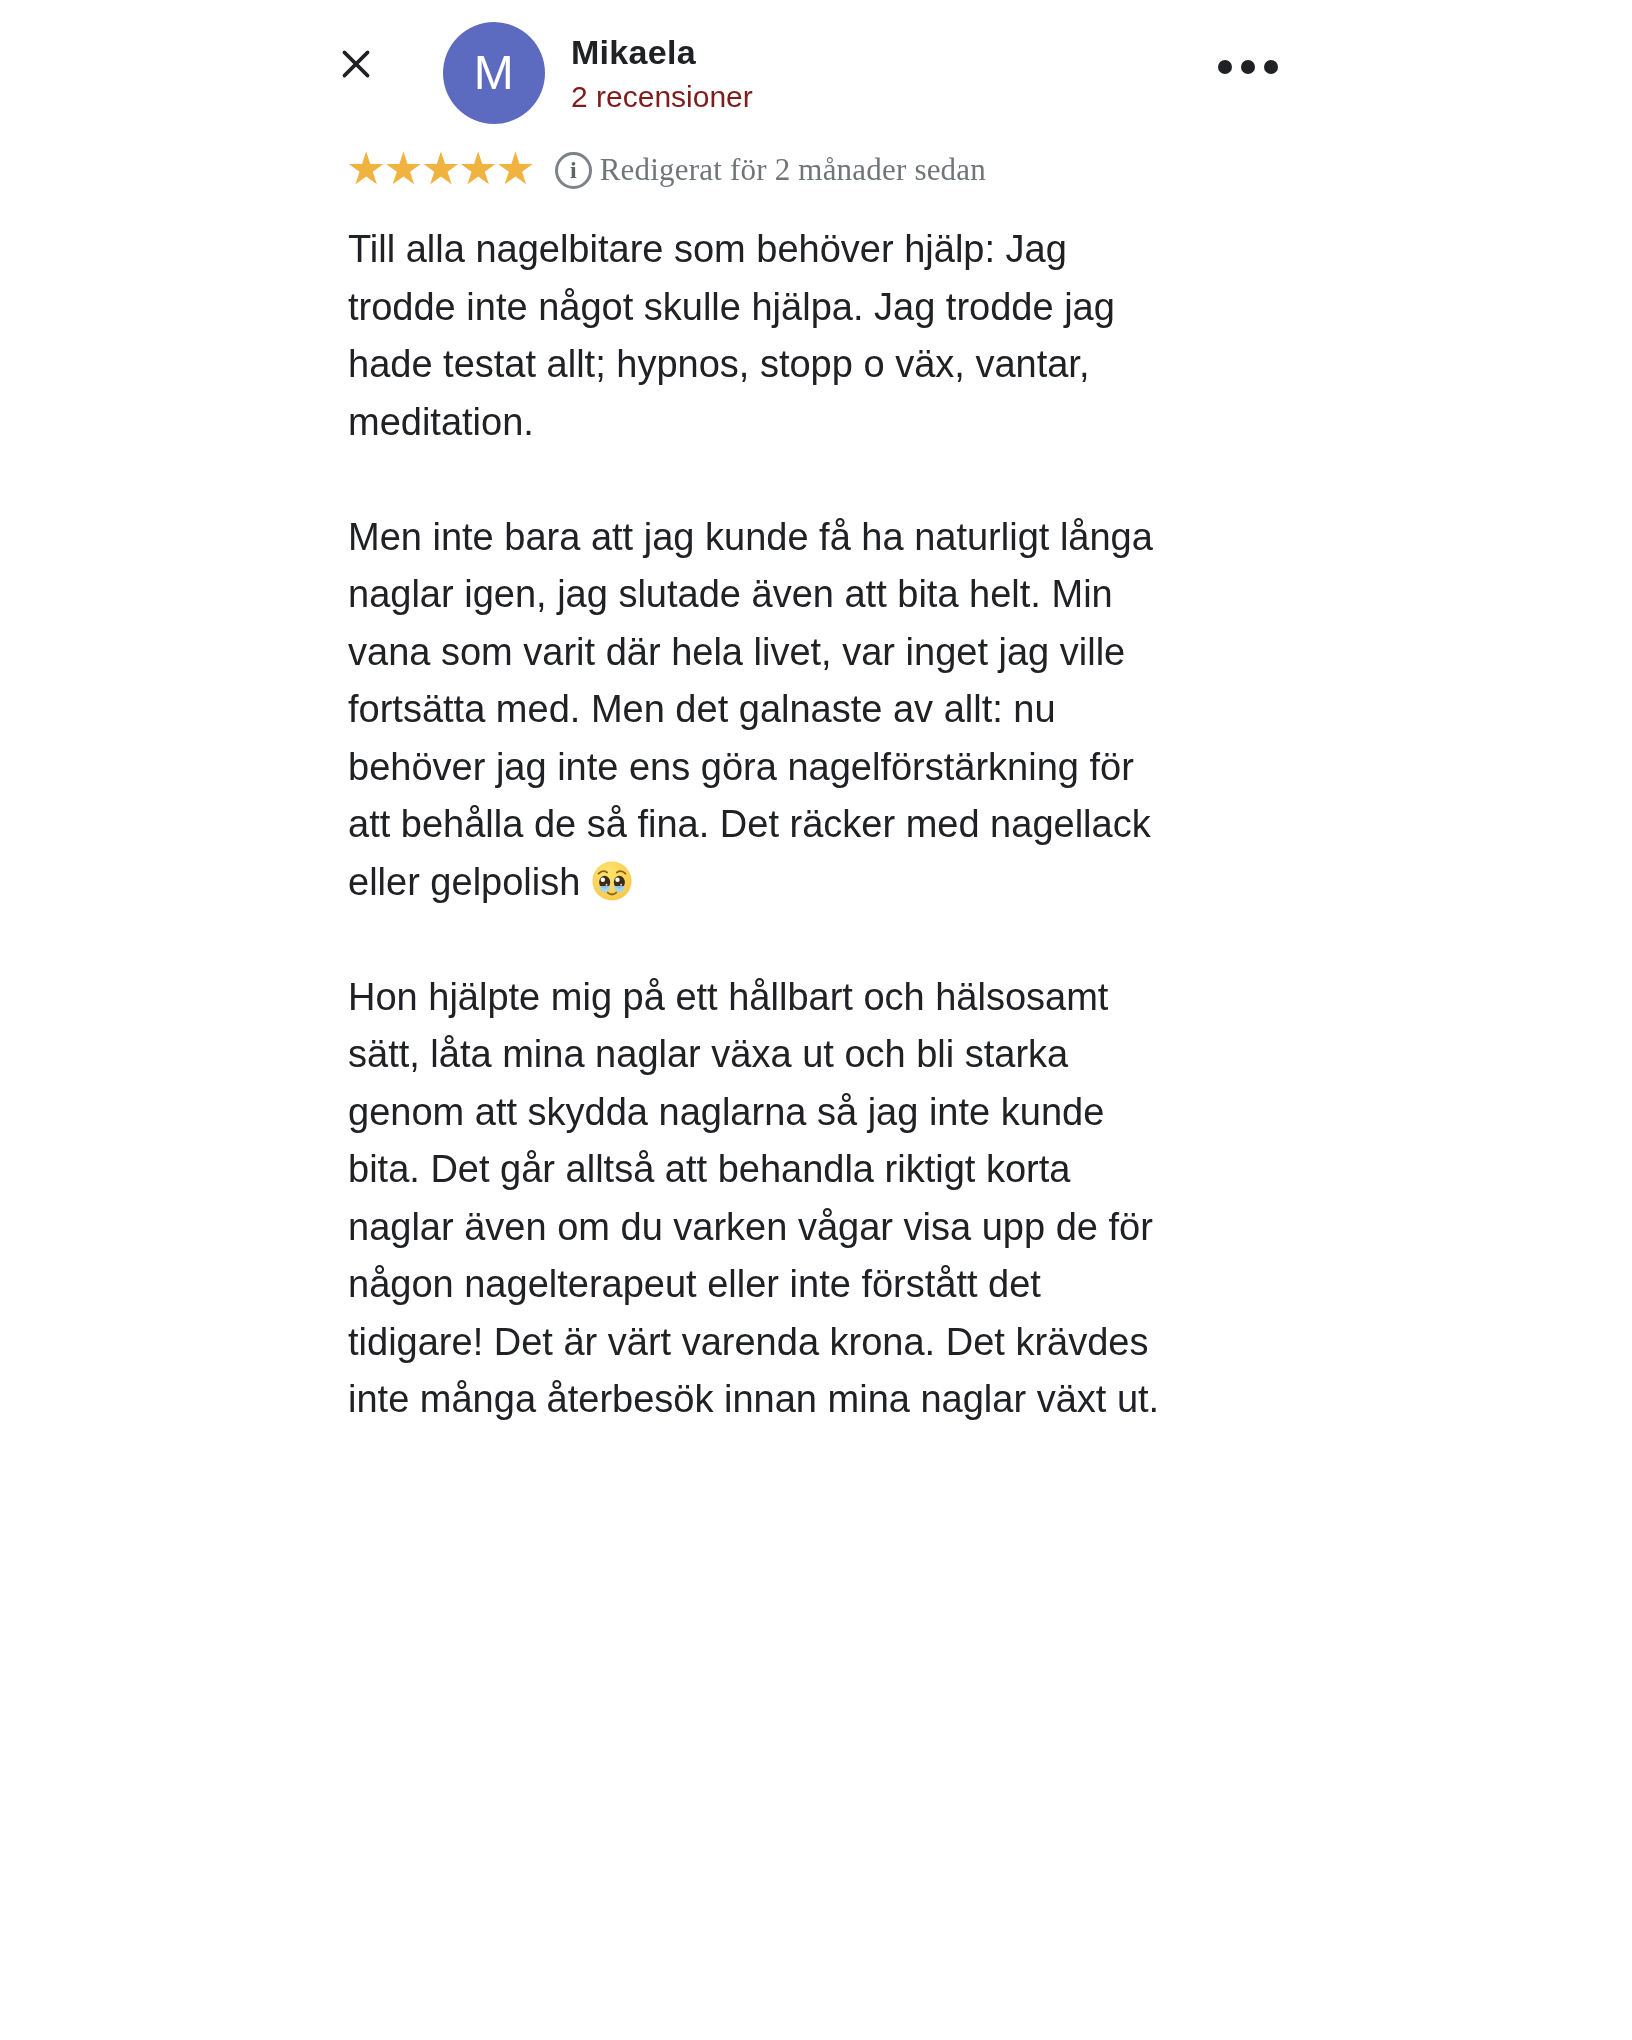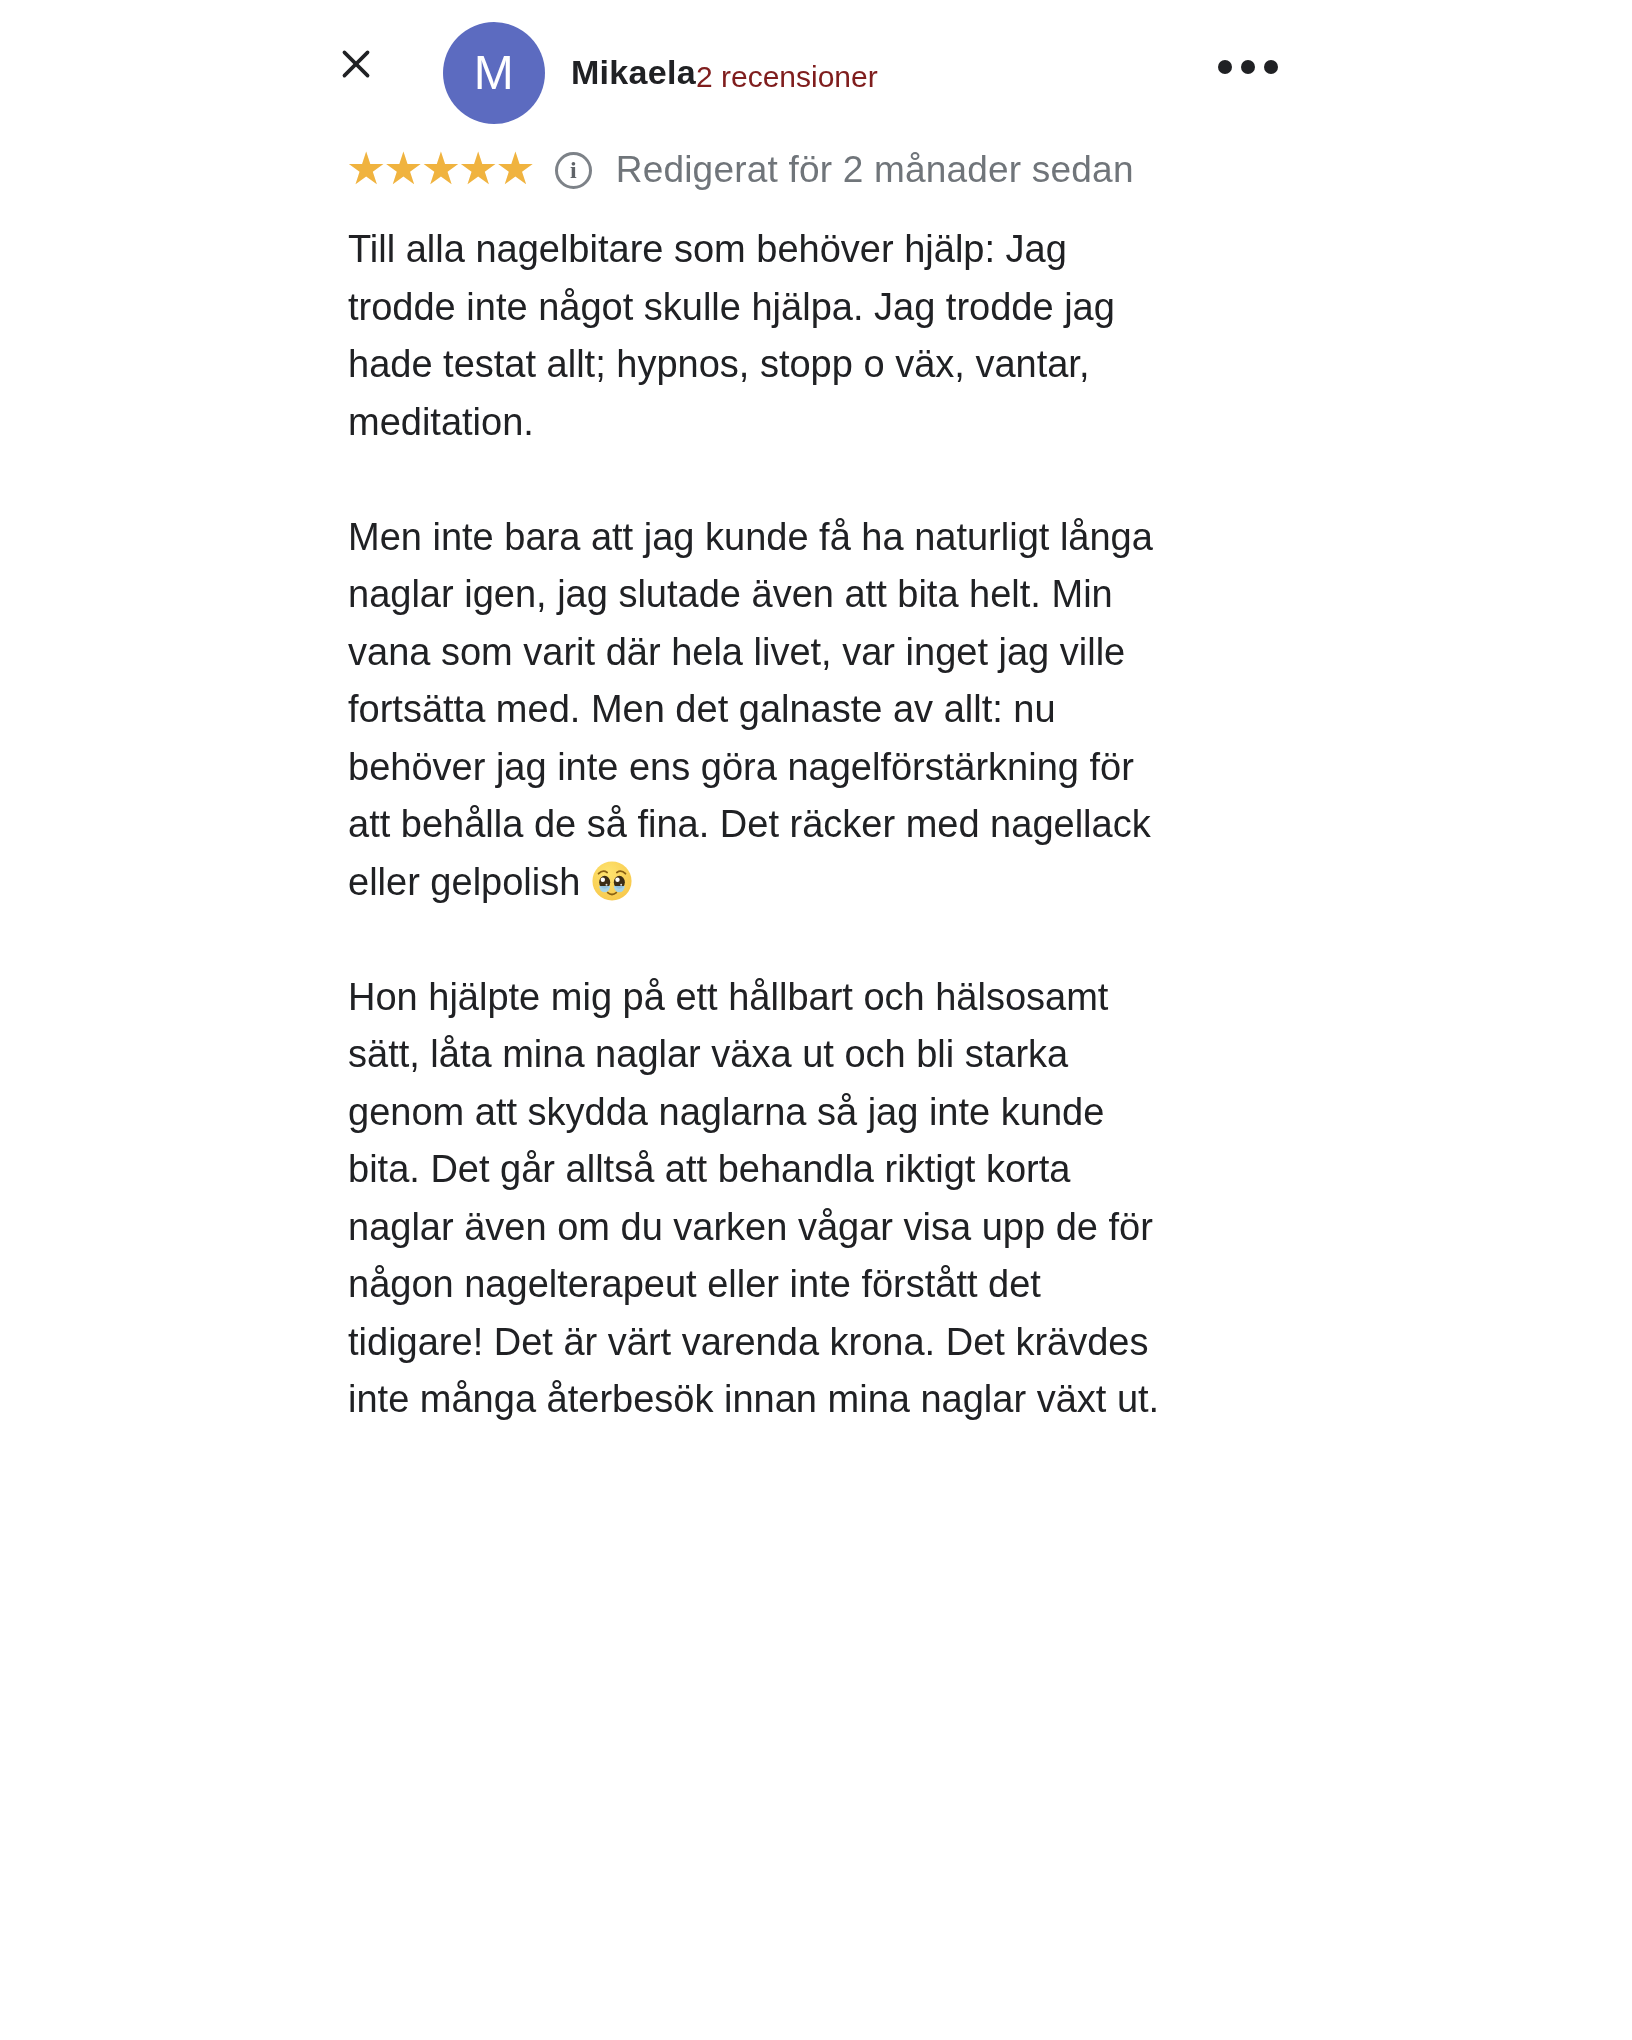--- a/index.html
+++ b/index.html
@@ -26,21 +26,21 @@
   .avatar {
     width:102px; height:102px; border-radius:50%;
     background:#5C6BC0;
     display:flex; align-items:center; justify-content:center;
     margin-left:64px; flex:none;
   }
   .avatar-initial {
     color:#ffffff; font-size:48px; font-weight:400; line-height:1;
     letter-spacing:0.5px;
   }
-  .user-block { margin-left:26px; display:flex; flex-direction:row;justify-content:center; }
+  .user-block { margin-left:26px; display:flex; flex-direction:column;justify-content:center; }
   .user-name { font-size:34px; font-weight:700; color:#202124; line-height:40px; letter-spacing:0.3px; }
   .user-reviews { font-size:30px; color:#7f1d1d; margin-top:8px; line-height:34px; }
   .more-btn {
     margin-left:auto; align-self:flex-start; margin-top:34px;
     border:none; background:transparent; cursor:pointer; padding:6px;
     display:flex; gap:9px;
   }
   .more-btn i { width:14px; height:14px; border-radius:50%; background:#202124; display:block; }
 
   
@@ -54,21 +54,21 @@
   }
   .info-circle {
     width:37px; height:37px; border:3px solid #7d8288; border-radius:50%;
     margin-left:22px; flex:none;
     display:flex; align-items:center; justify-content:center;
   }
   .info-circle span {
     font-size:24px; color:#5f6368; font-weight:700; line-height:1;
     font-family:"Liberation Serif", serif;
   }
-  .edited-label { font-size:37px; color:#70757a; margin-left:24px; letter-spacing:0.2px; }
+  .edited-label { font-size:31px; color:#70757a; margin-left:8px; letter-spacing:0.2px;font-family:Liberation Serif, serif; }
 
   
   .review-body {
     position:absolute; left:348px; top:221px; width:1000px;
     font-size:38px; line-height:57.5px; color:#202124; letter-spacing:0;
   }
   .review-par { white-space:pre-line; margin-bottom:57.5px; }
   .review-par:last-child { margin-bottom:0; }
   .emoji { display:inline-block; width:44px; height:44px; vertical-align:-8px; margin-left:10px; }
 </style>

